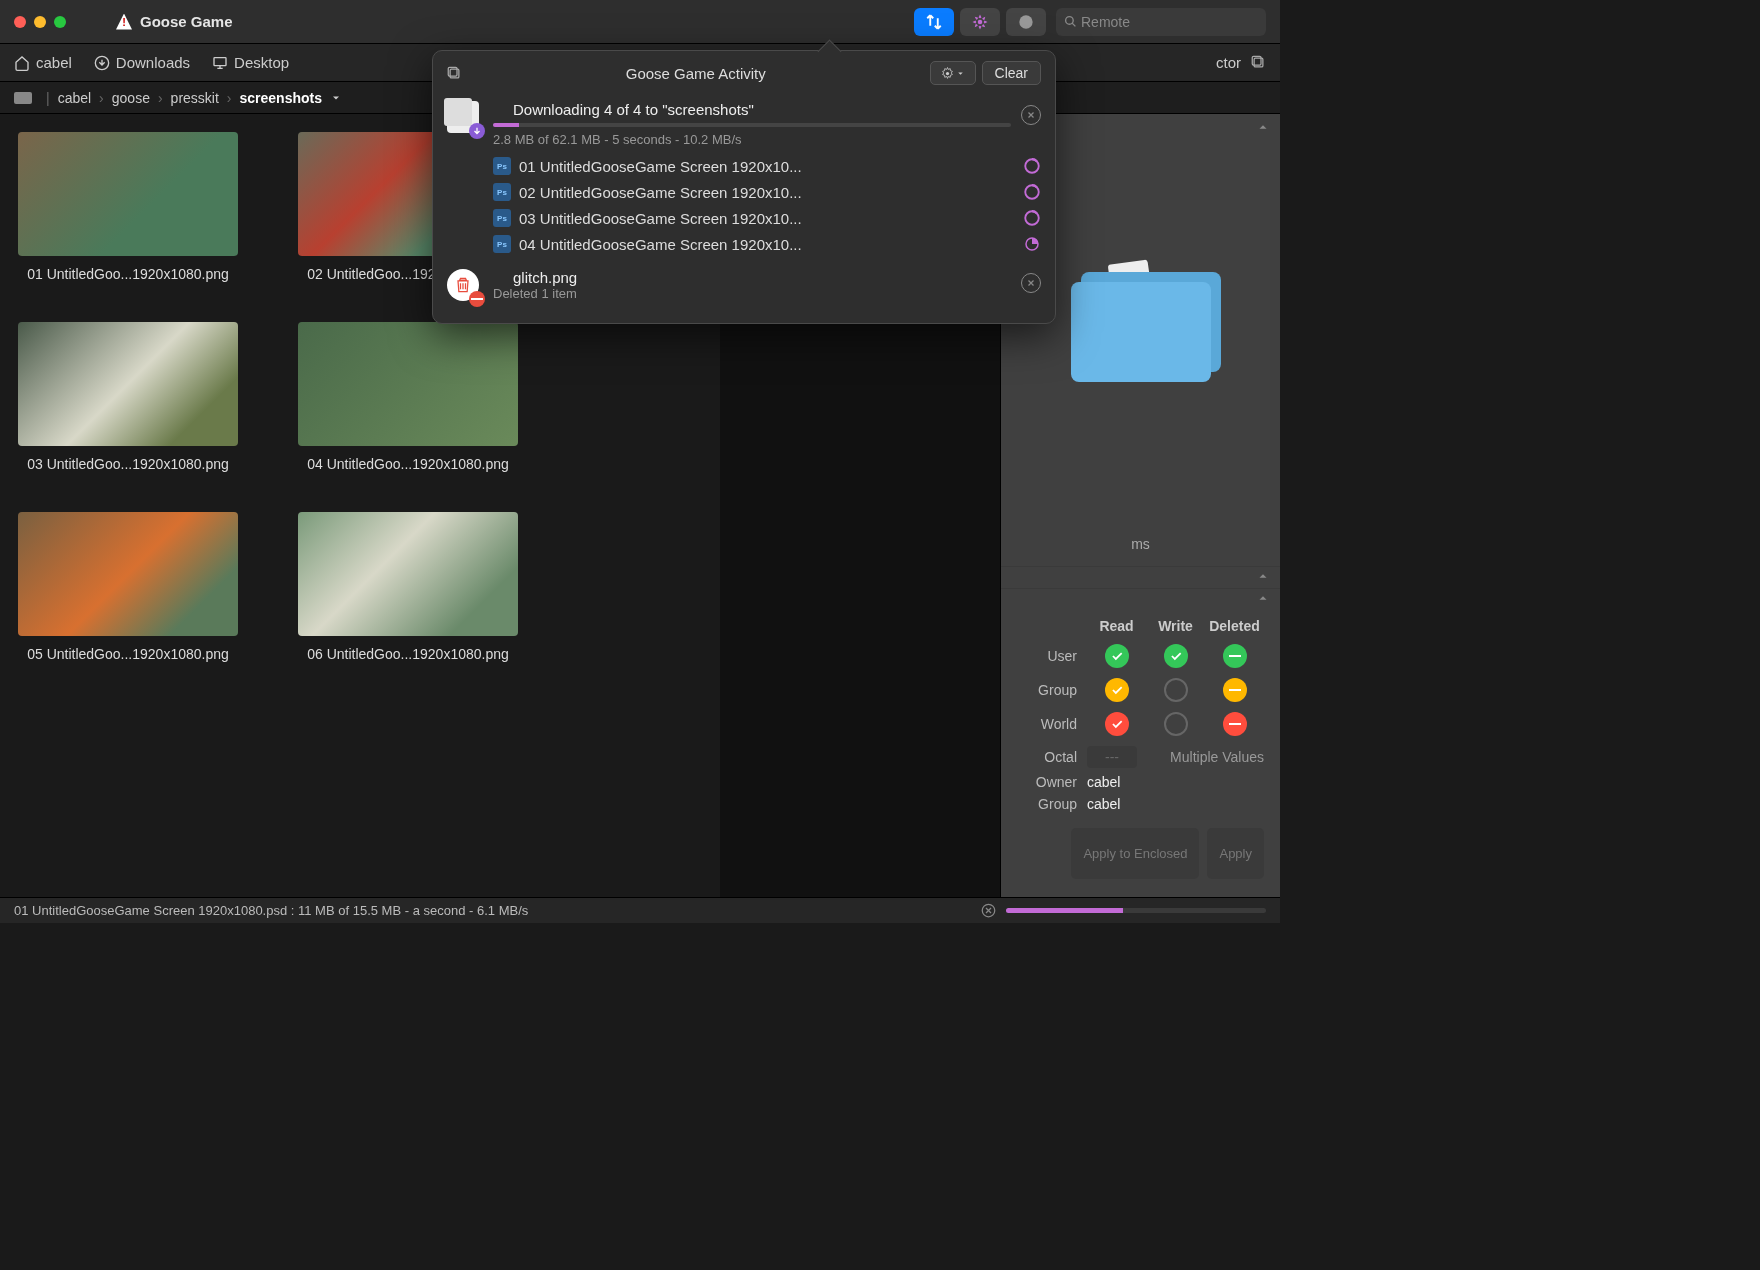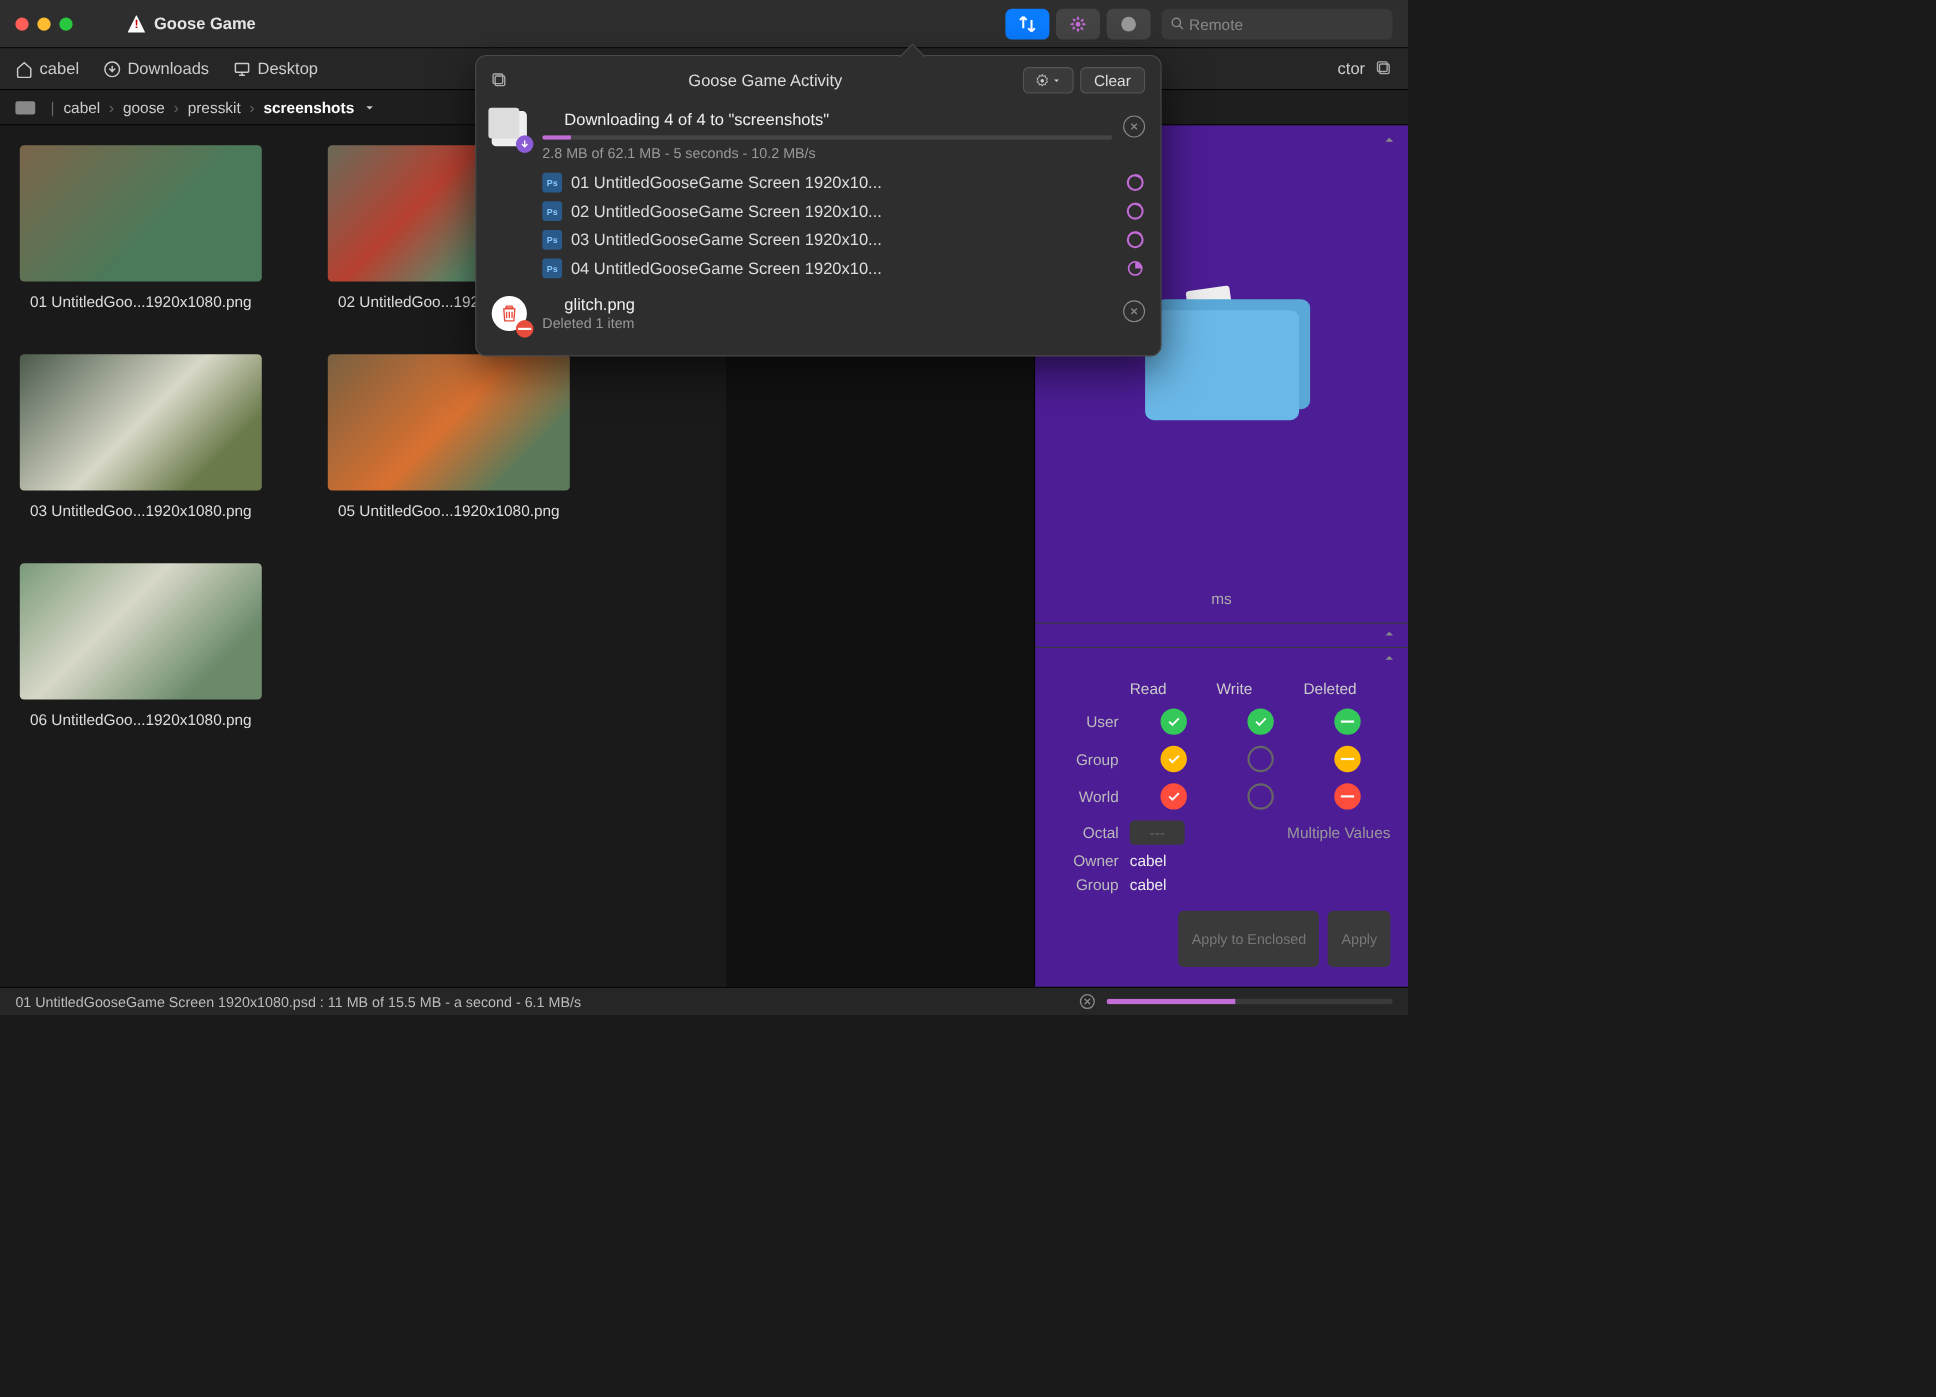--- a/index.html
+++ b/index.html
@@ -45,34 +45,34 @@
 .img.s2{background:linear-gradient(135deg,#6a6a58 0%,#b84030 40%,#5a8a6a 70%);}
 .img.s3{background:linear-gradient(135deg,#4a5a4a 0%,#d8d8c8 50%,#6a7a4a 80%);}
 .img.s4{background:linear-gradient(135deg,#4a6a4a 0%,#6a8a5a 100%);}
 .img.s5{background:linear-gradient(135deg,#7a6040 0%,#d87030 50%,#5a7a5a 80%);}
 .img.s6{background:linear-gradient(135deg,#7a9a7a 0%,#d8d8c8 40%,#6a8a6a 80%);}
 
 
 .midgap{width:280px;background:#111;}
 
 
-.inspector{width:340px;background:#4c1d95;border-left:1px solid #000;display:flex;flex-direction:column;}
+.inspector{width:280px;background:#404040;border-left:1px solid #000;display:flex;flex-direction:column;}
 .insp-top{flex:1;display:flex;align-items:center;justify-content:center;position:relative;}
 .folder-big{width:160px;height:120px;position:relative;}
 .folder-back{position:absolute;width:140px;height:100px;background:#5aa8d8;border-radius:8px;top:10px;left:20px;}
 .folder-front{position:absolute;width:140px;height:100px;background:#6ab8e8;border-radius:8px;top:20px;left:10px;}
 .folder-paper{position:absolute;width:40px;height:50px;background:#eee;top:0;left:50px;transform:rotate(-8deg);border-radius:3px;}
 .chev-sm{position:absolute;right:10px;color:#888;cursor:pointer;}
 .insp-count{text-align:center;color:#aaa;font-size:14px;padding:6px 0 14px;}
 .insp-divider{height:22px;border-top:1px solid #3a3a3a;position:relative;}
 .insp-divider .chev-sm{top:2px;}
 
 
 .perms{padding:8px 16px 14px;}
-.perm-head{display:grid;grid-template-columns:70px 1fr 1fr 1fr;color:#ccc;font-size:14px;margin-bottom:10px;}
+.perm-head{display:grid;grid-template-columns:70px 1fr 1fr 1fr;text-align:center;color:#ccc;font-size:14px;margin-bottom:10px;font-weight:bold;}
 .perm-head .c1{text-align:right;padding-right:10px;}
 .perm-row{display:grid;grid-template-columns:70px 1fr 1fr 1fr;align-items:center;margin-bottom:10px;}
 .perm-row .lbl{text-align:right;color:#bbb;font-size:14px;padding-right:10px;}
 .pico{width:24px;height:24px;border-radius:50%;margin:0 auto;display:flex;align-items:center;justify-content:center;}
 .pico.g{background:#34c759}.pico.y{background:#ffb800}.pico.r{background:#ff4d3d}
 .pico.o{border:2px solid #666;}
 .pico svg{width:14px;height:14px;color:#fff;}
 .dash{width:12px;height:2px;background:#fff;}
 .octal-row{display:flex;align-items:center;gap:10px;margin:6px 0;}
 .octal-row .lbl{width:60px;text-align:right;color:#bbb;}
@@ -216,20 +216,24 @@
         </div>
       <div class="thumb">
           <div class="img s2"></div>
           <div class="lbl">02 UntitledGoo...1920x1080.png</div>
         </div>
       <div class="thumb">
           <div class="img s3"></div>
           <div class="lbl">03 UntitledGoo...1920x1080.png</div>
         </div>
       <div class="thumb">
+          <div class="img s4"></div>
+          <div class="lbl">04 UntitledGoo...1920x1080.png</div>
+        </div>
+      <div class="thumb">
           <div class="img s5"></div>
           <div class="lbl">05 UntitledGoo...1920x1080.png</div>
         </div>
       <div class="thumb">
           <div class="img s6"></div>
           <div class="lbl">06 UntitledGoo...1920x1080.png</div>
         </div>
     </div>
   </div>
 

